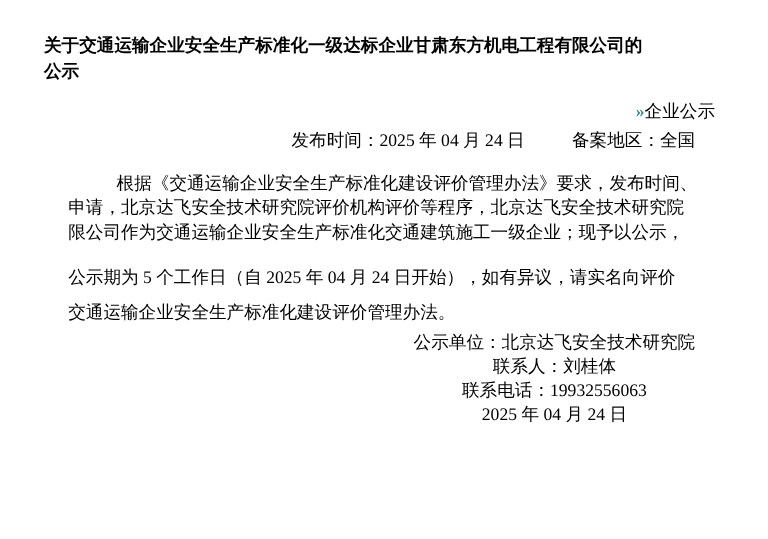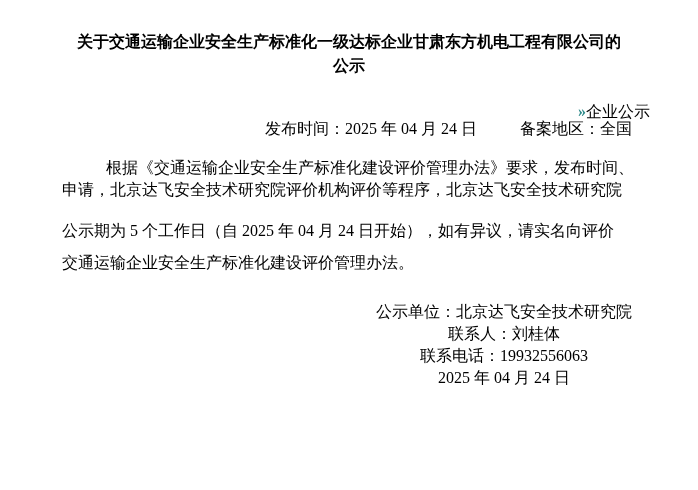--- a/index.html
+++ b/index.html
@@ -15,28 +15,27 @@
     overflow: hidden;
     font-family: "Liberation Serif", "DejaVu Serif", serif;
     font-size: 16px;
     color: #000000;
   }
   .title {
     position: absolute;
     top: 30px;
     left: 40px;
     right: 40px;
-    text-align: center;
     font-weight: bold;
     font-size: 16px;
     line-height: 24px;
   }
   .category-link {
     position: absolute;
-    top: 102px;
+    top: 92px;
     right: 48px;
     line-height: 20px;
     white-space: nowrap;
     cursor: pointer;
     text-align: right;
   }
   .category-link .arrow {
     font-weight: bold;
   }
   .meta-line {
@@ -88,20 +87,21 @@
     <span class="arrow" style="color: rgb(46, 139, 139);">»</span><span>企业公示</span>
   </div>
 
   <div class="meta-line">
     <span>发布时间：2025 年 04 月 24 日</span><span class="meta-gap"></span><span>备案地区：全国</span>
   </div>
 
   <div class="body-text">
     <div class="line l1 indent">根据《交通运输企业安全生产标准化建设评价管理办法》要求，发布时间、</div>
     <div class="line l2">申请，北京达飞安全技术研究院评价机构评价等程序，北京达飞安全技术研究院</div>
+    <div class="line l3">限公司作为交通运输企业安全生产标准化交通建筑施工一级企业；现予以公示，</div>
     <div class="line l4">公示期为 5 个工作日（自 2025 年 04 月 24 日开始），如有异议，请实名向评价</div>
     <div class="line l5">交通运输企业安全生产标准化建设评价管理办法。</div>
   </div>
 
   <div class="footer">
     <div class="line">公示单位：北京达飞安全技术研究院</div>
     <div class="line">联系人：刘桂体</div>
     <div class="line">联系电话：19932556063</div>
     <div class="line">2025 年 04 月 24 日</div>
   </div>

